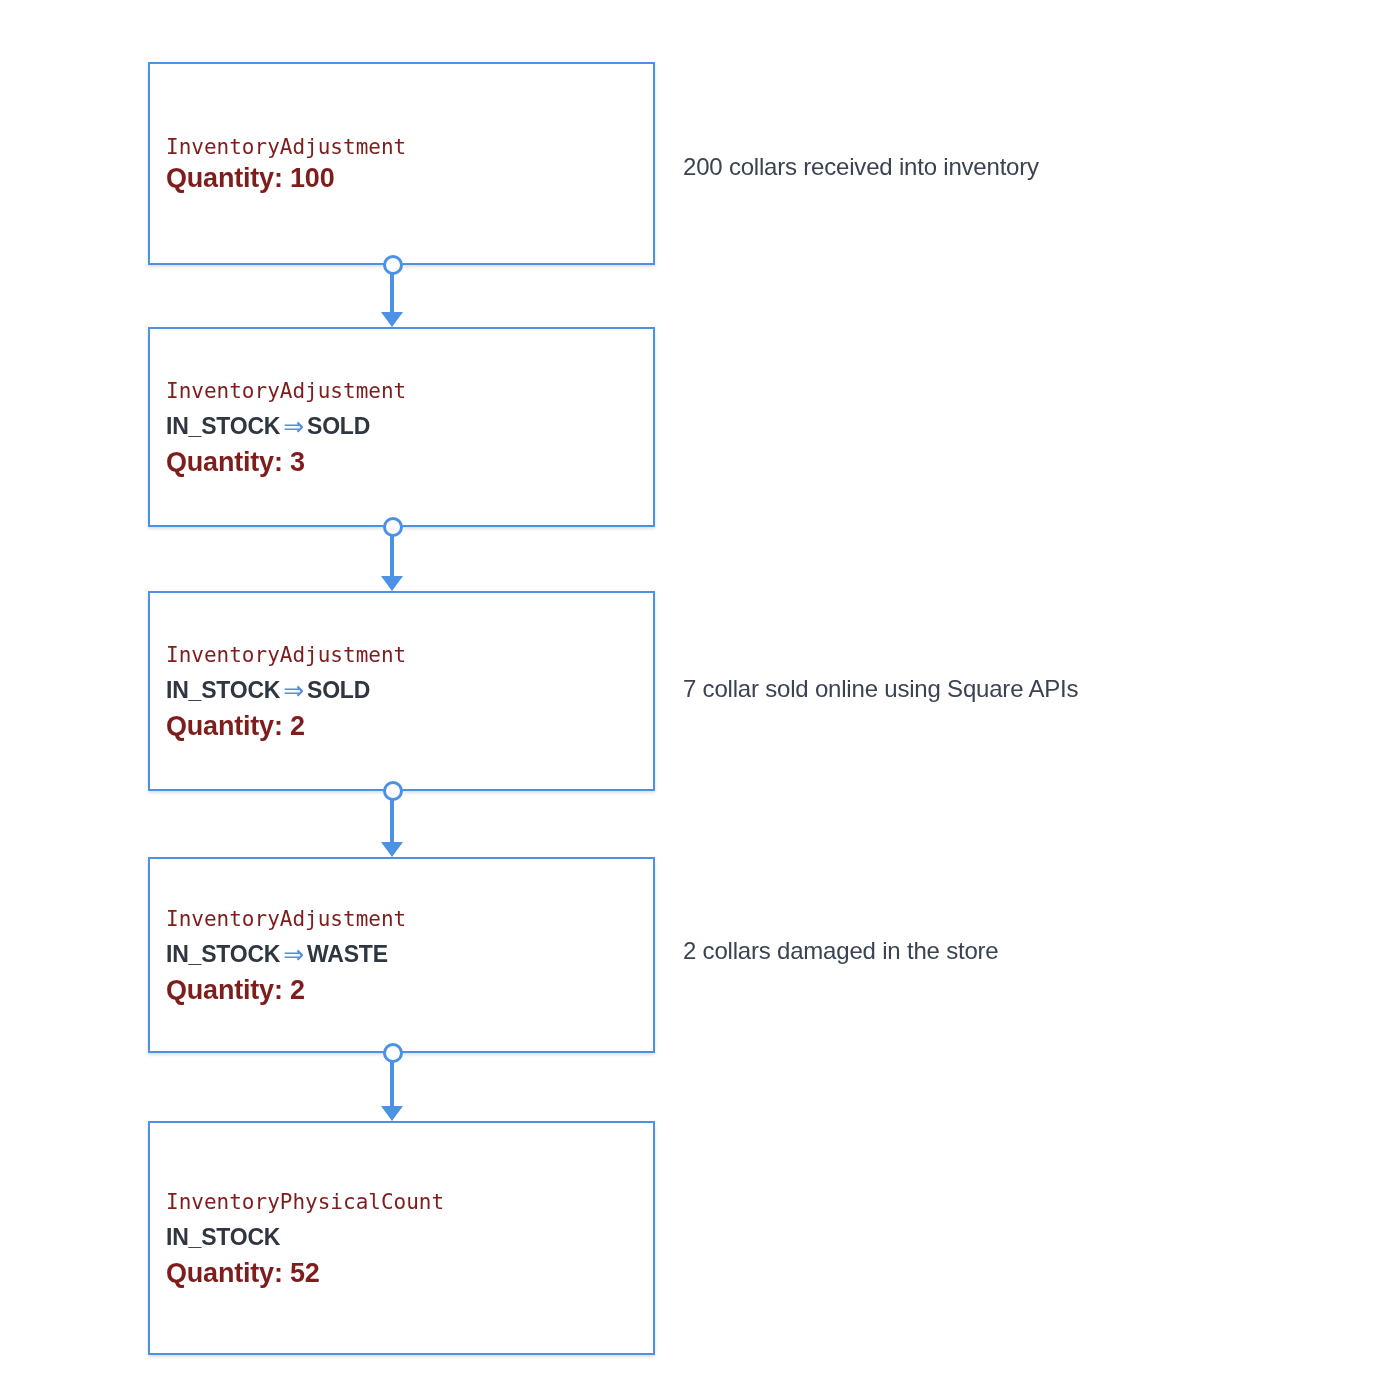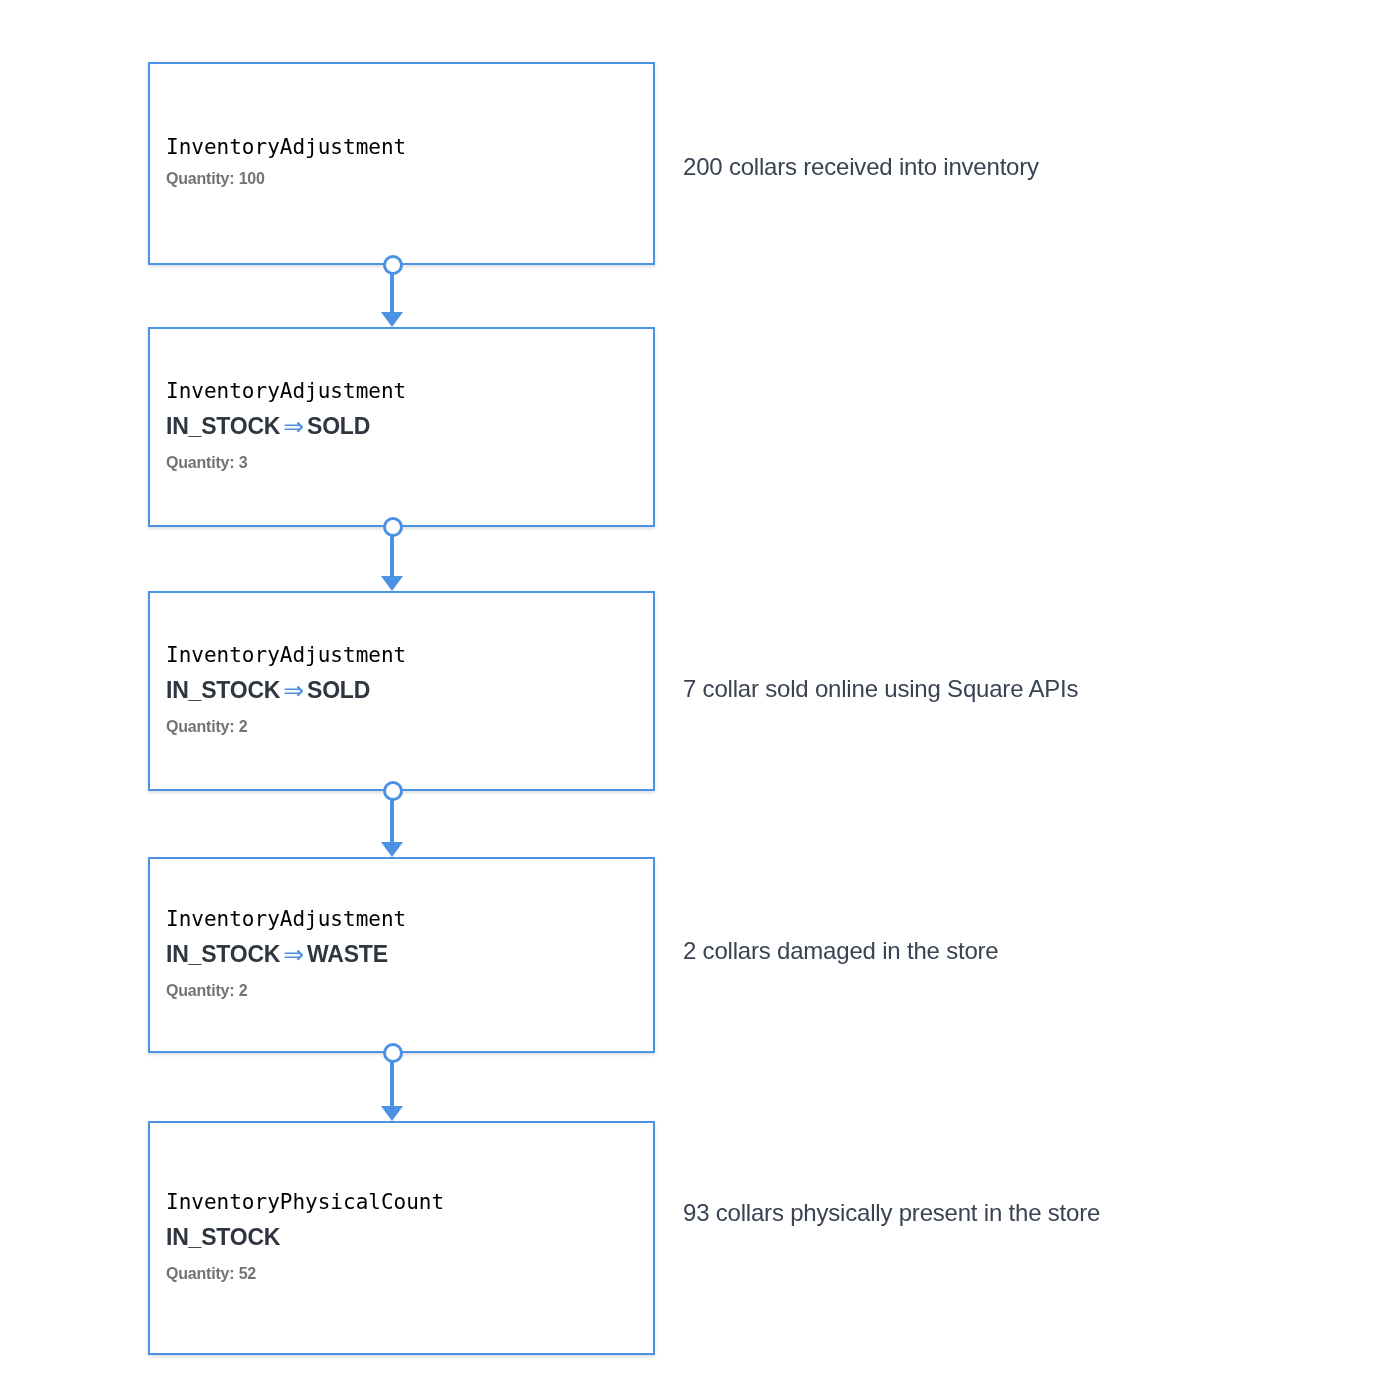--- a/index.html
+++ b/index.html
@@ -36,21 +36,21 @@
     flex-direction: column;
     justify-content: center;
     padding-left: 16px;
     padding-right: 16px;
   }
 
   .node-type {
     font-family: "DejaVu Sans Mono", "Liberation Mono", monospace;
     font-size: 21px;
     line-height: 30px;
-    color: #000000;
+    color: #7f1d1d;
     letter-spacing: 0px;
     white-space: nowrap;
   }
 
   .node-state {
     font-family: "Liberation Sans", sans-serif;
     font-size: 23px;
     line-height: 40px;
     font-weight: bold;
     color: #2f3640;
@@ -62,24 +62,24 @@
     color: #4b92e5;
     font-weight: normal;
     font-size: 25px;
     padding: 0 3px;
     display: inline-block;
     vertical-align: -1px;
   }
 
   .node-qty {
     font-family: "Liberation Sans", sans-serif;
-    font-size: 16px;
+    font-size: 27px;
     line-height: 33px;
     font-weight: bold;
-    color: #737373;
+    color: #7f1d1d;
     white-space: nowrap;
     letter-spacing: -0.2px;
   }
 
   
   .connector {
     position: absolute;
     left: 381px;
     width: 22px;
   }
@@ -181,15 +181,14 @@
   </div>
 
   <div class="desc" style="top:927px;">2 collars damaged in the store</div>
 
   <div class="node" style="top:1121px; height:234px;">
     <div class="node-type">InventoryPhysicalCount</div>
     <div class="node-state"><span>IN_STOCK</span></div>
     <div class="node-qty">Quantity: 52</div>
   </div>
 
-  <div class="desc" style="top:1189px;">93 collars physically present in the store</div>
 
 </div>
 
 </body></html>

